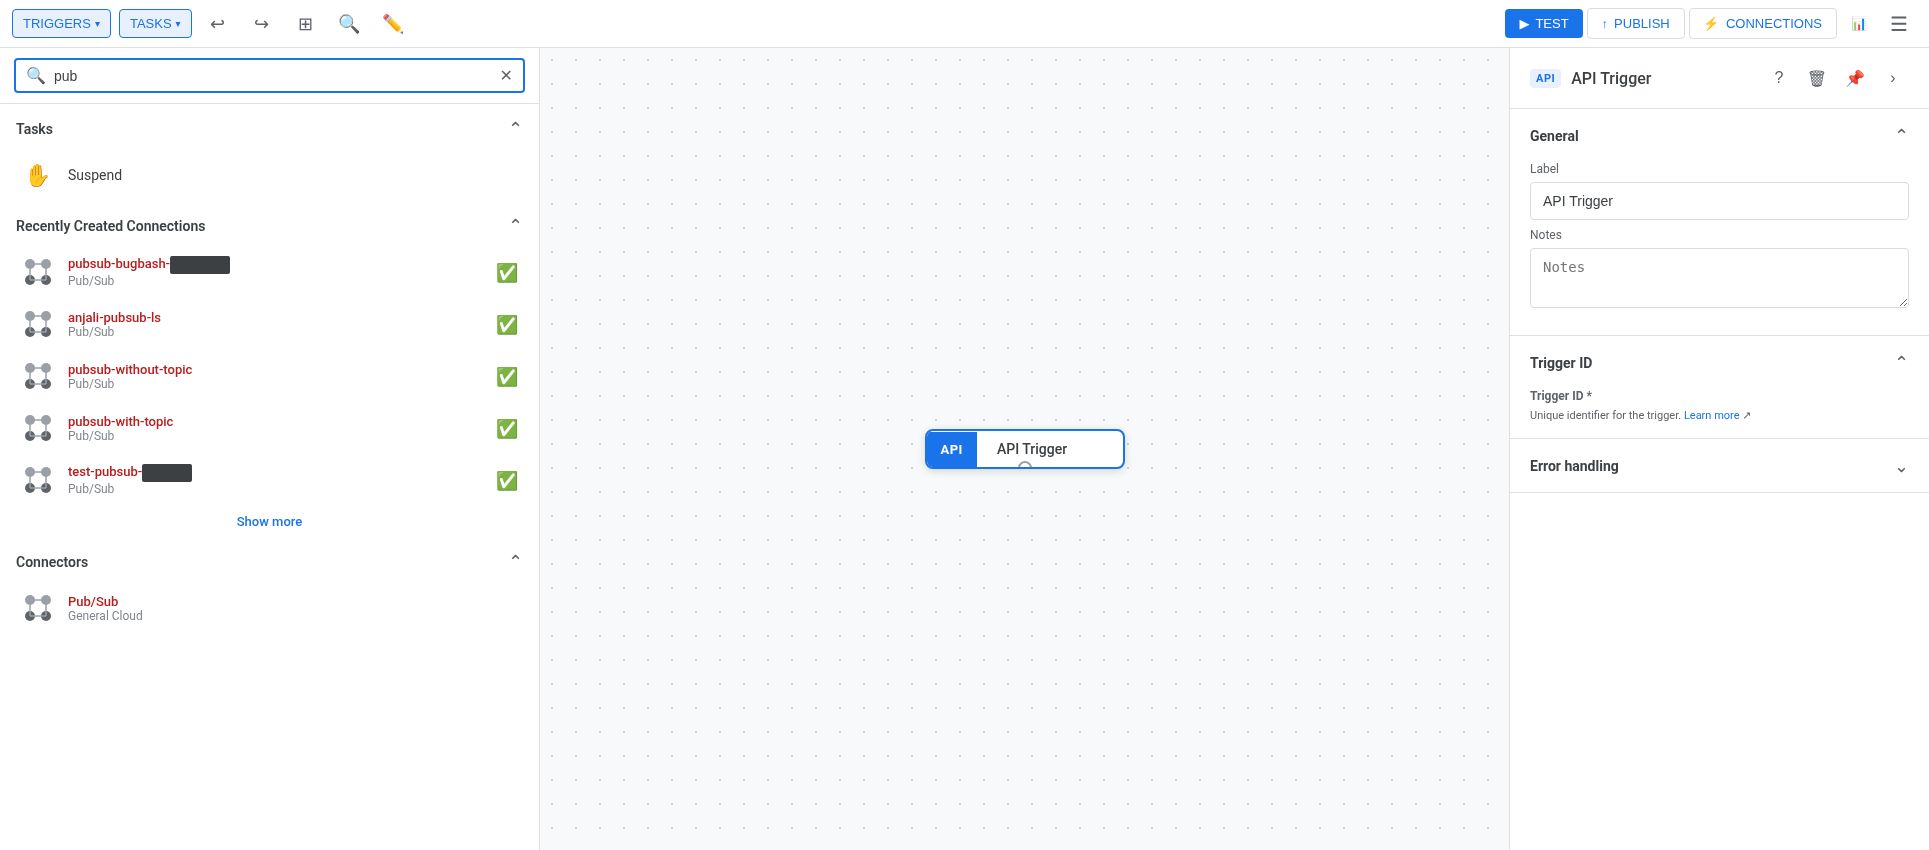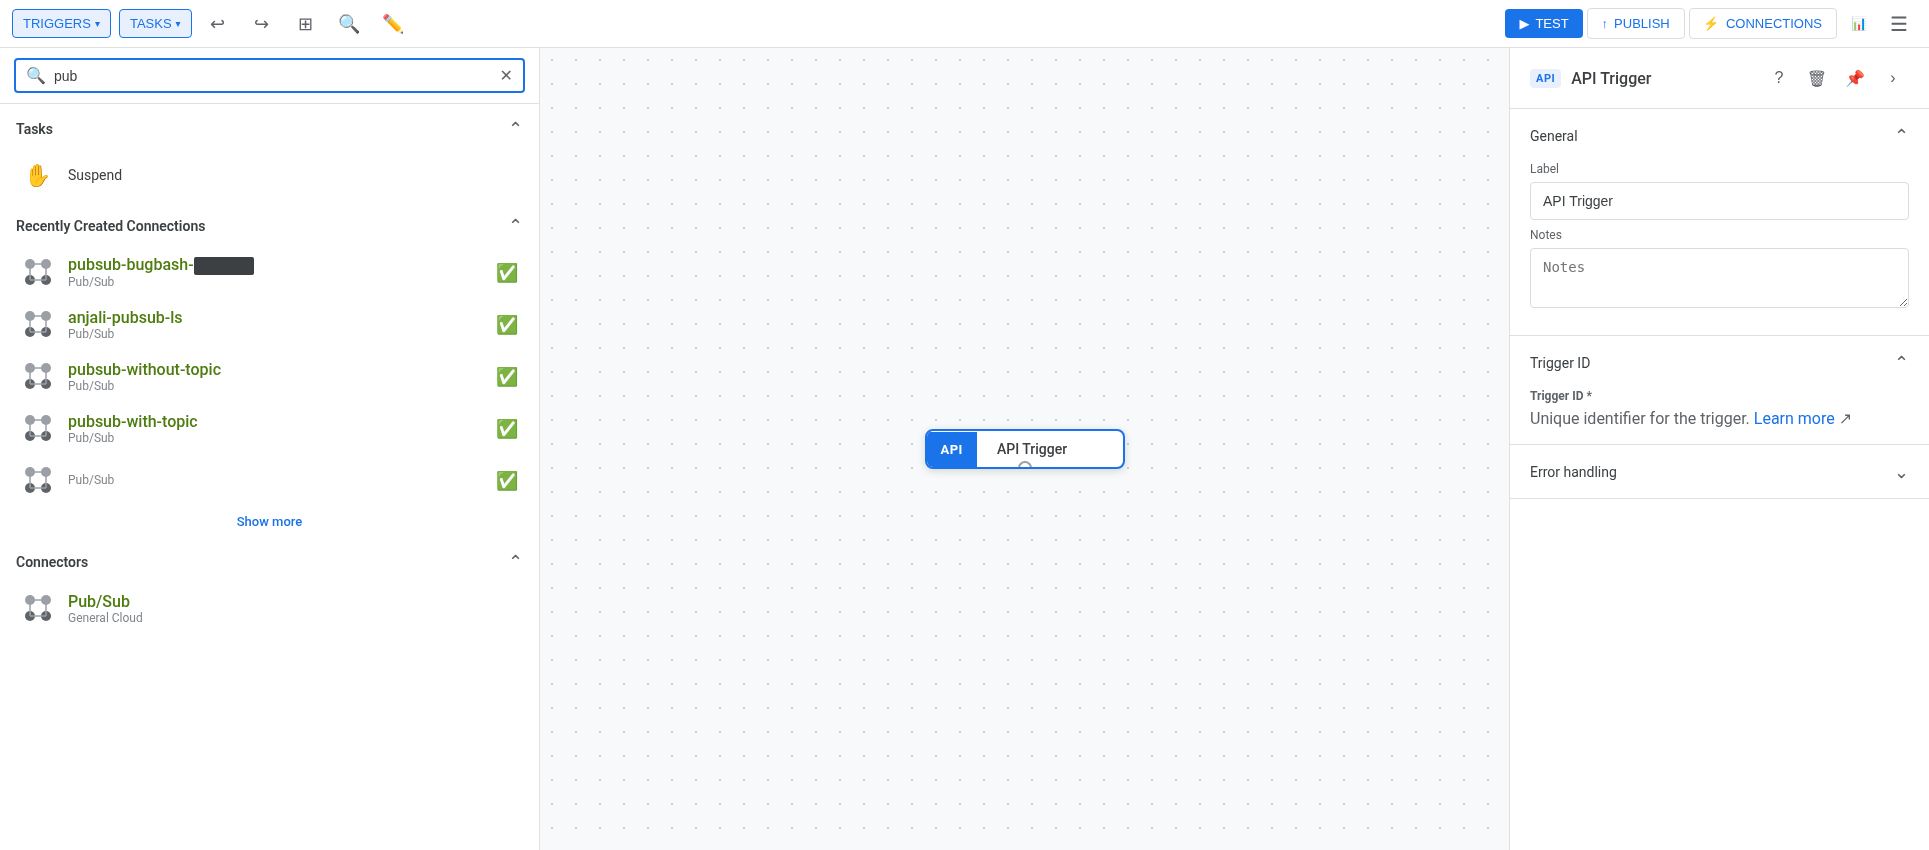--- a/index.html
+++ b/index.html
@@ -212,23 +212,23 @@
     .connection-icon {
       width: 36px;
       height: 36px;
       display: flex;
       align-items: center;
       justify-content: center;
     }
 
     .connection-text { flex: 1; }
     .connection-name {
-      font-size: 16px;
+      font-size: 13px;
       font-weight: 500;
-      color: #4d7c0f;
+      color: #b91c1c;
     }
     .connection-type {
       font-size: 12px;
       color: #80868b;
     }
     .connection-status {
       color: #34a853;
       font-size: 18px;
     }
 
@@ -361,21 +361,21 @@
     }
     .accordion-header {
       display: flex;
       align-items: center;
       justify-content: space-between;
       padding: 16px 20px;
       cursor: pointer;
     }
     .accordion-title {
       font-size: 14px;
-      font-weight: 400;
+      font-weight: 700;
       color: #3c4043;
     }
     .accordion-chevron {
       color: #5f6368;
       font-size: 18px;
     }
     .accordion-content {
       padding: 0 20px 16px 20px;
     }
 
@@ -430,21 +430,21 @@
       border-right: 1px solid #dadce0;
       white-space: nowrap;
     }
     .field-value-hidden {
       flex: 1;
       padding: 10px 10px;
       background: #3c4043;
       height: 40px;
     }
     .field-hint {
-      font-size: 16px;
+      font-size: 11px;
       color: #5f6368;
     }
     .field-hint a {
       color: #1a73e8;
       text-decoration: none;
     }
 
     .redacted-bar {
       display: inline-block;
       height: 18px;
@@ -609,20 +609,23 @@
             <circle cx="24" cy="8" r="5" fill="#9aa0a6"></circle>
             <circle cx="8" cy="24" r="5" fill="#5f6368"></circle>
             <circle cx="24" cy="24" r="5" fill="#5f6368"></circle>
             <line x1="8" y1="8" x2="24" y2="8" stroke="#9aa0a6" stroke-width="1.5"></line>
             <line x1="8" y1="8" x2="8" y2="24" stroke="#9aa0a6" stroke-width="1.5"></line>
             <line x1="24" y1="8" x2="24" y2="24" stroke="#9aa0a6" stroke-width="1.5"></line>
             <line x1="8" y1="24" x2="24" y2="24" stroke="#9aa0a6" stroke-width="1.5"></line>
           </svg>
         </div>
         <div class="connection-text">
+          <div class="connection-name">
+            test-pubsub-<span class="redacted-bar" style="width:50px;"></span>
+          </div>
           <div class="connection-type">Pub/Sub</div>
         </div>
         <span class="connection-status">✅</span>
       </div>
 
       <div class="show-more">Show more</div>
     </div>
 
     <div class="section">
       <div class="section-header">

